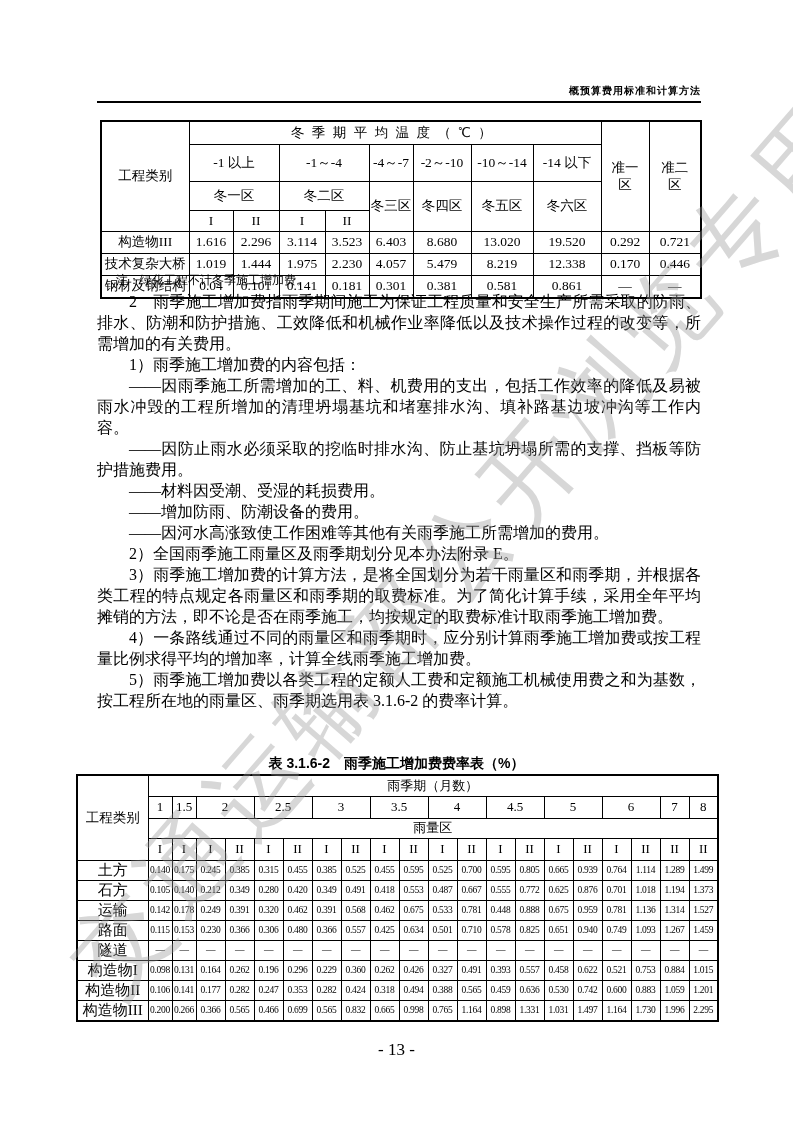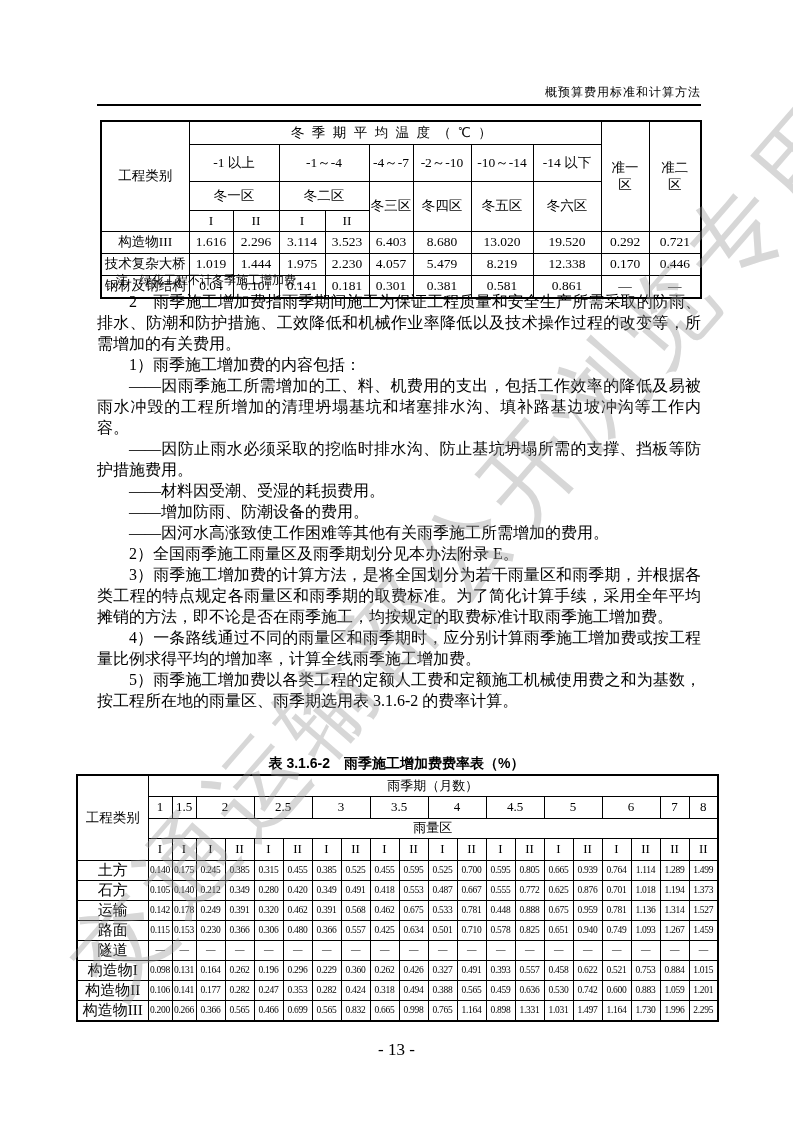--- a/index.html
+++ b/index.html
@@ -4,21 +4,21 @@
 <style>
   html,body { margin:0; padding:0; background:#ffffff; }
   .page {
     position:relative; width:793px; height:1122px; background:#ffffff;
     font-family:"Liberation Serif", serif; color:#000; overflow:hidden;
   }
   
   .doc-header {
     position:absolute; top:84px; left:97px; width:604px;
     border-bottom:2px solid #000; padding-bottom:3px;
-    text-align:right; font-size:12px; font-weight:normal;
+    text-align:right; font-size:10px; font-weight:bold;
     font-family:"Liberation Sans", sans-serif; letter-spacing:1px;
   }
   
   table.winter {
     position:absolute; top:120px; left:100px; width:600px;
     border-collapse:collapse; table-layout:fixed; text-align:center;
     font-size:13.5px; border:2.5px solid #000;
   }
   .winter td { border:1px solid #000; padding:0 1px; line-height:1.25; }
   .winter .h1 { height:22px; letter-spacing:0.55em; }

